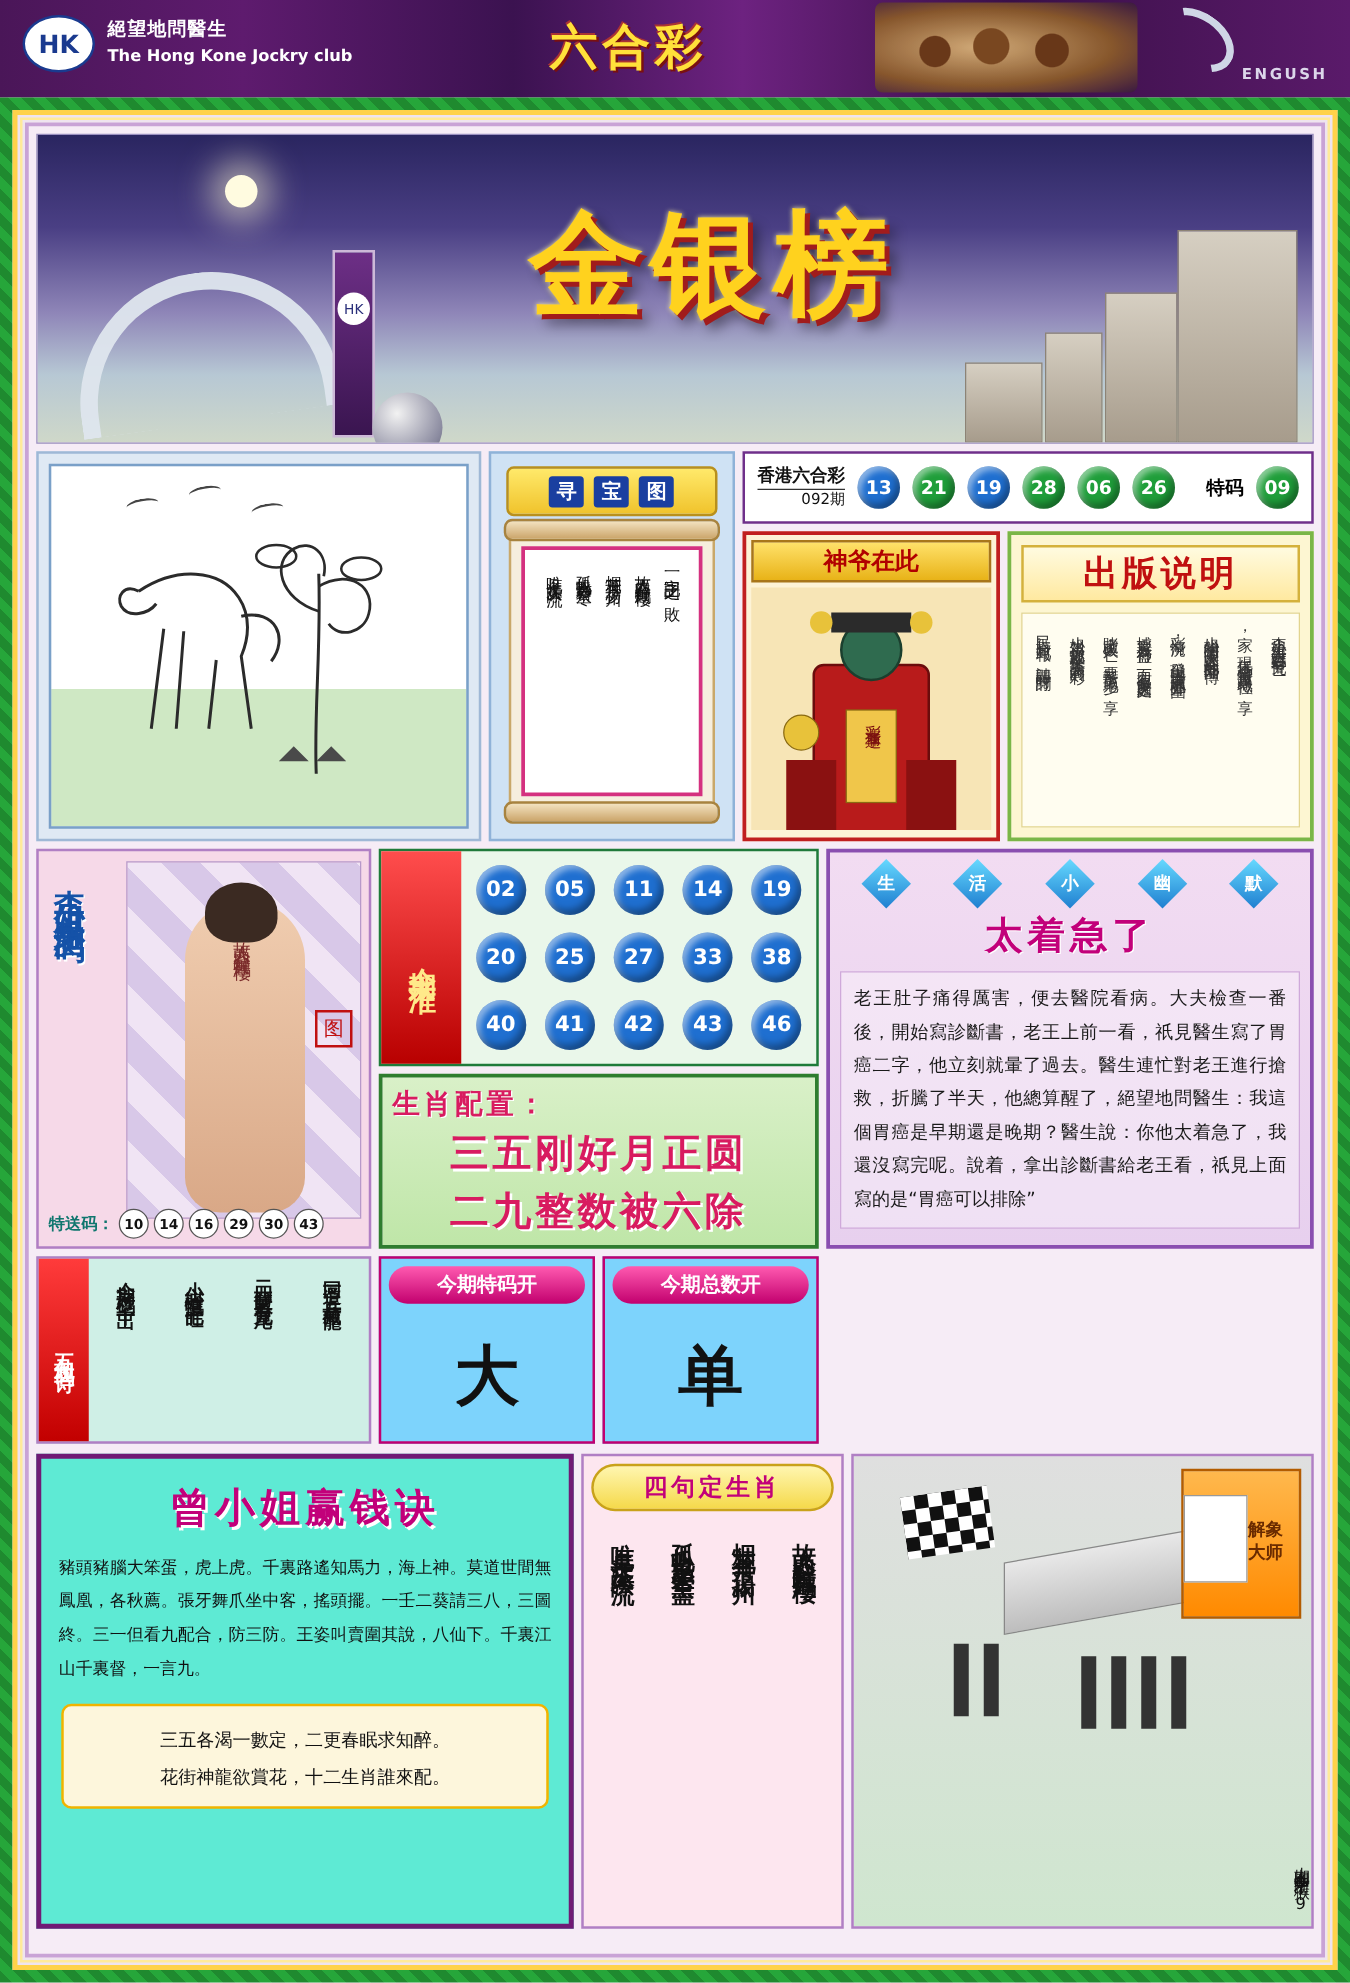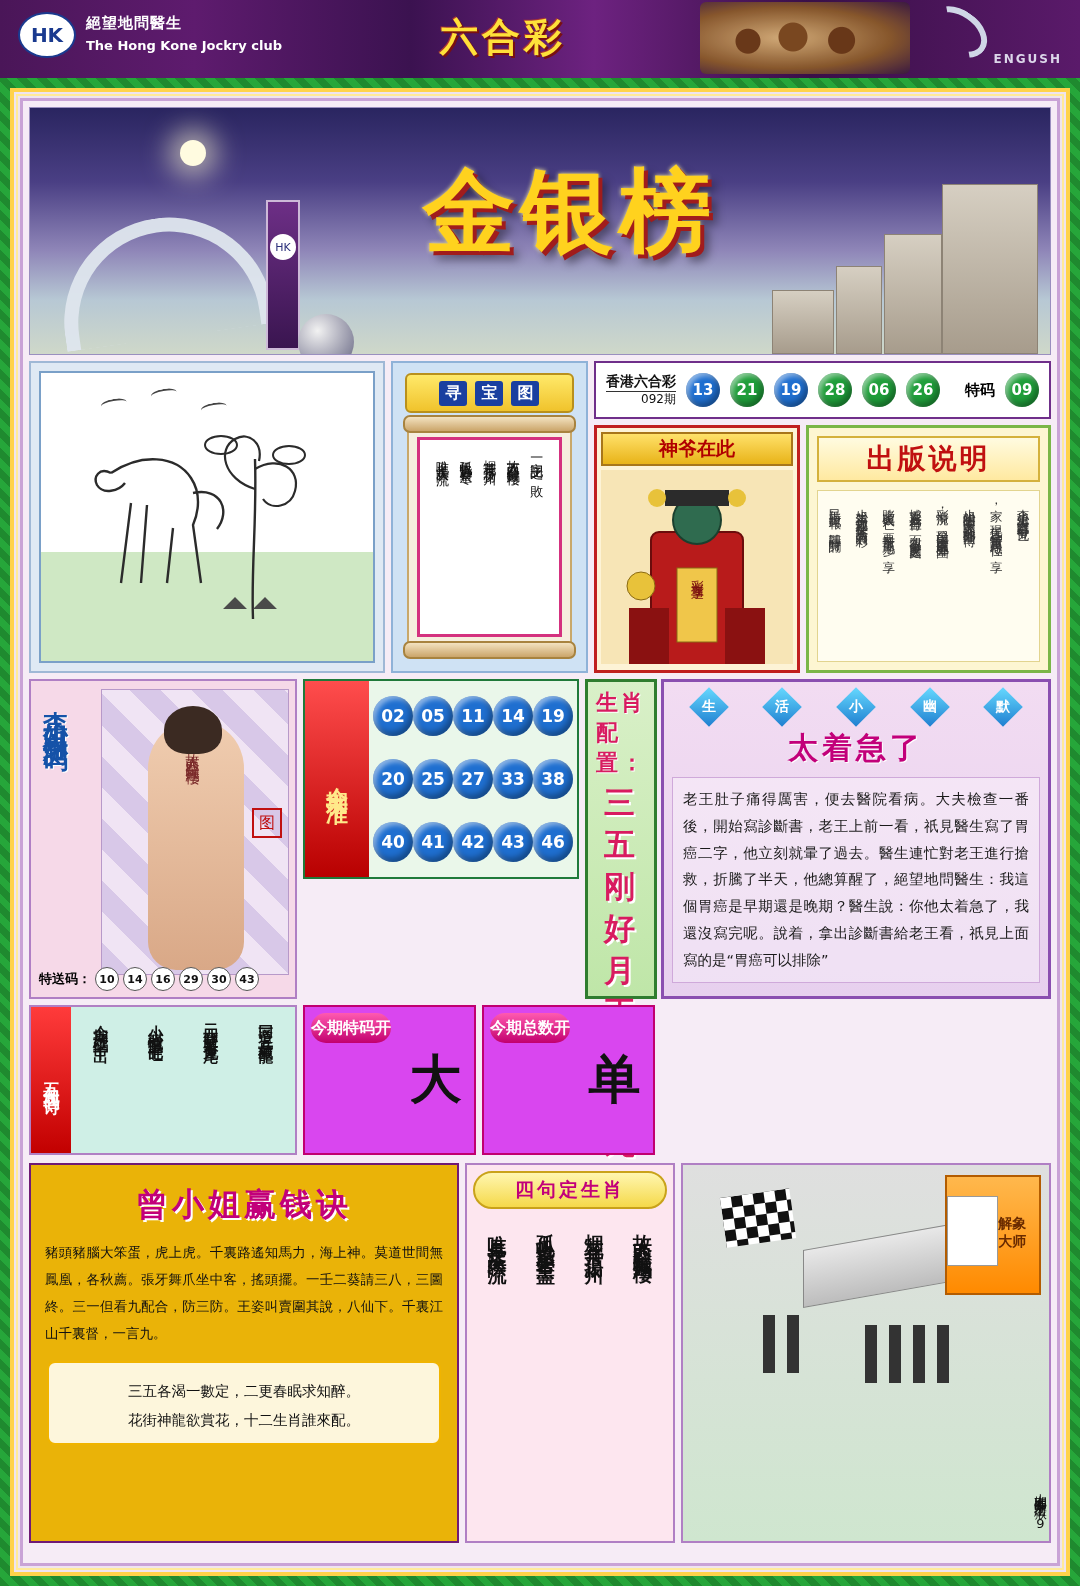--- a/index.html
+++ b/index.html
@@ -225,27 +225,27 @@
     font-size:14px; color:#7a2a2a; letter-spacing:3px;
   }
   .lady-seal{
     position:absolute; right:6px; top:118px; width:30px; height:30px;
     border:2px solid #c01010; color:#c01010; font-size:16px;
     display:flex; align-items:center; justify-content:center;
   }
   .lady-nums{
     position:absolute; left:8px; bottom:6px; right:8px; display:flex; align-items:center; gap:4px;
   }
-  .lady-nums .lbl{ font-size:13px; font-weight:bold; color:#000000; }
+  .lady-nums .lbl{ font-size:13px; font-weight:bold; color:#0f766e; }
   .sball{
     width:24px; height:24px; border-radius:50%; border:1px solid #555; background:#fff;
     font-size:11px; display:flex; align-items:center; justify-content:center; color:#111;font-weight:bold;
   }
 
-  .center-col { width:352px; display:flex; flex-direction:row; gap:6px; }
+  .center-col { width:352px; display:flex; flex-direction:column; gap:6px; }
   .ten-box { display:flex; border:2px solid #1f7a3a; background:#eaf7ea; height:200px; }
   .ten-label {
     width:64px; background:linear-gradient(180deg,#ff4d4d,#b80000); color:#ffe98a;
     font-size:22px; font-weight:bold; display:flex; align-items:center; justify-content:center;
     writing-mode:vertical-rl; text-orientation:upright; letter-spacing:4px;
   }
   .ten-grid { flex:1; display:grid; grid-template-columns:repeat(5,1fr); grid-template-rows:repeat(3,1fr);
     place-items:center; padding:4px; }
   .ten-grid .ball { width:40px; height:40px; font-size:17px; }
 
@@ -267,21 +267,21 @@
   .poem-panel { width:268px; border:2px solid #b07fc4; background:#cfefe6; display:flex; height:150px; }
   .poem-red {
     width:40px; background:linear-gradient(180deg,#ff3b3b,#c20000); color:#fff;
     writing-mode:vertical-rl; text-orientation:upright; font-size:16px; font-weight:bold;
     display:flex; align-items:center; justify-content:center; letter-spacing:4px;
   }
   .poem-cols { flex:1; display:flex; flex-direction:row-reverse; justify-content:space-around; padding:6px 2px;}
   .poem-cols .vtext{ font-size:15px; font-weight:bold; color:#111; letter-spacing:4px;}
 
   .twobox { width:352px; display:flex; gap:6px; height:150px; }
-  .bigbox { flex:1; border:2px solid #c00070; background:#d946ef; display:flex; }
+  .bigbox { flex:1; border:2px solid #c00070; background:#7dd3fc; display:flex; flex-direction:column; }
   .bigbox-head {
     margin:6px; height:30px; border-radius:16px; background:linear-gradient(180deg,#ff5ab0,#c2006e);
     color:#fff; font-size:16px; font-weight:bold; display:flex; align-items:center; justify-content:center;
   }
   .bigbox-val { flex:1; display:flex; align-items:center; justify-content:center; font-size:52px; font-weight:bold; color:#111;}
 
   
   .story-panel {
     flex:1; border:3px solid #8a4fb0; background:linear-gradient(180deg,#f2dcf2,#e7d0ee);
     padding:8px; position:relative; overflow:hidden;
@@ -296,21 +296,21 @@
     text-align:center; font-size:30px; font-weight:bold; color:#c2007a; letter-spacing:4px;
     margin:4px 0 8px 0; text-shadow:1px 1px 0 #fff;
   }
   .story-body {
     background:rgba(255,255,255,.35); border:1px solid #cfa9da; padding:8px 10px;
     font-size:14.5px; line-height:1.85; color:#1a1a1a; text-align:justify;
   }
 
   
   .bottom-row { display:flex; gap:6px; margin:0 6px 6px 6px; height:380px; }
-  .zeng-panel { width:430px; border:2px solid #701a75; background:#eab308; padding:8px; }
+  .zeng-panel { width:430px; border:4px solid #701a75; background:#5eead4; padding:8px; }
   .zeng-title {
     text-align:center; font-size:32px; font-weight:bold; color:#c2007a; letter-spacing:4px;
     text-shadow:2px 2px 0 #fff;
     margin:10px 0 12px 0;
   }
   .zeng-body { font-size:13.5px; line-height:2.0; color:#111; text-align:justify; padding:0 6px;}
   .zeng-sub {
     margin:14px 8px 0 8px; border:2px solid #f0b400; background:#fdf6dc; border-radius:8px; padding:8px 10px;
   }
   .zeng-sub-title { text-align:center; font-size:24px; font-weight:bold; color:#c2007a; letter-spacing:3px;}

